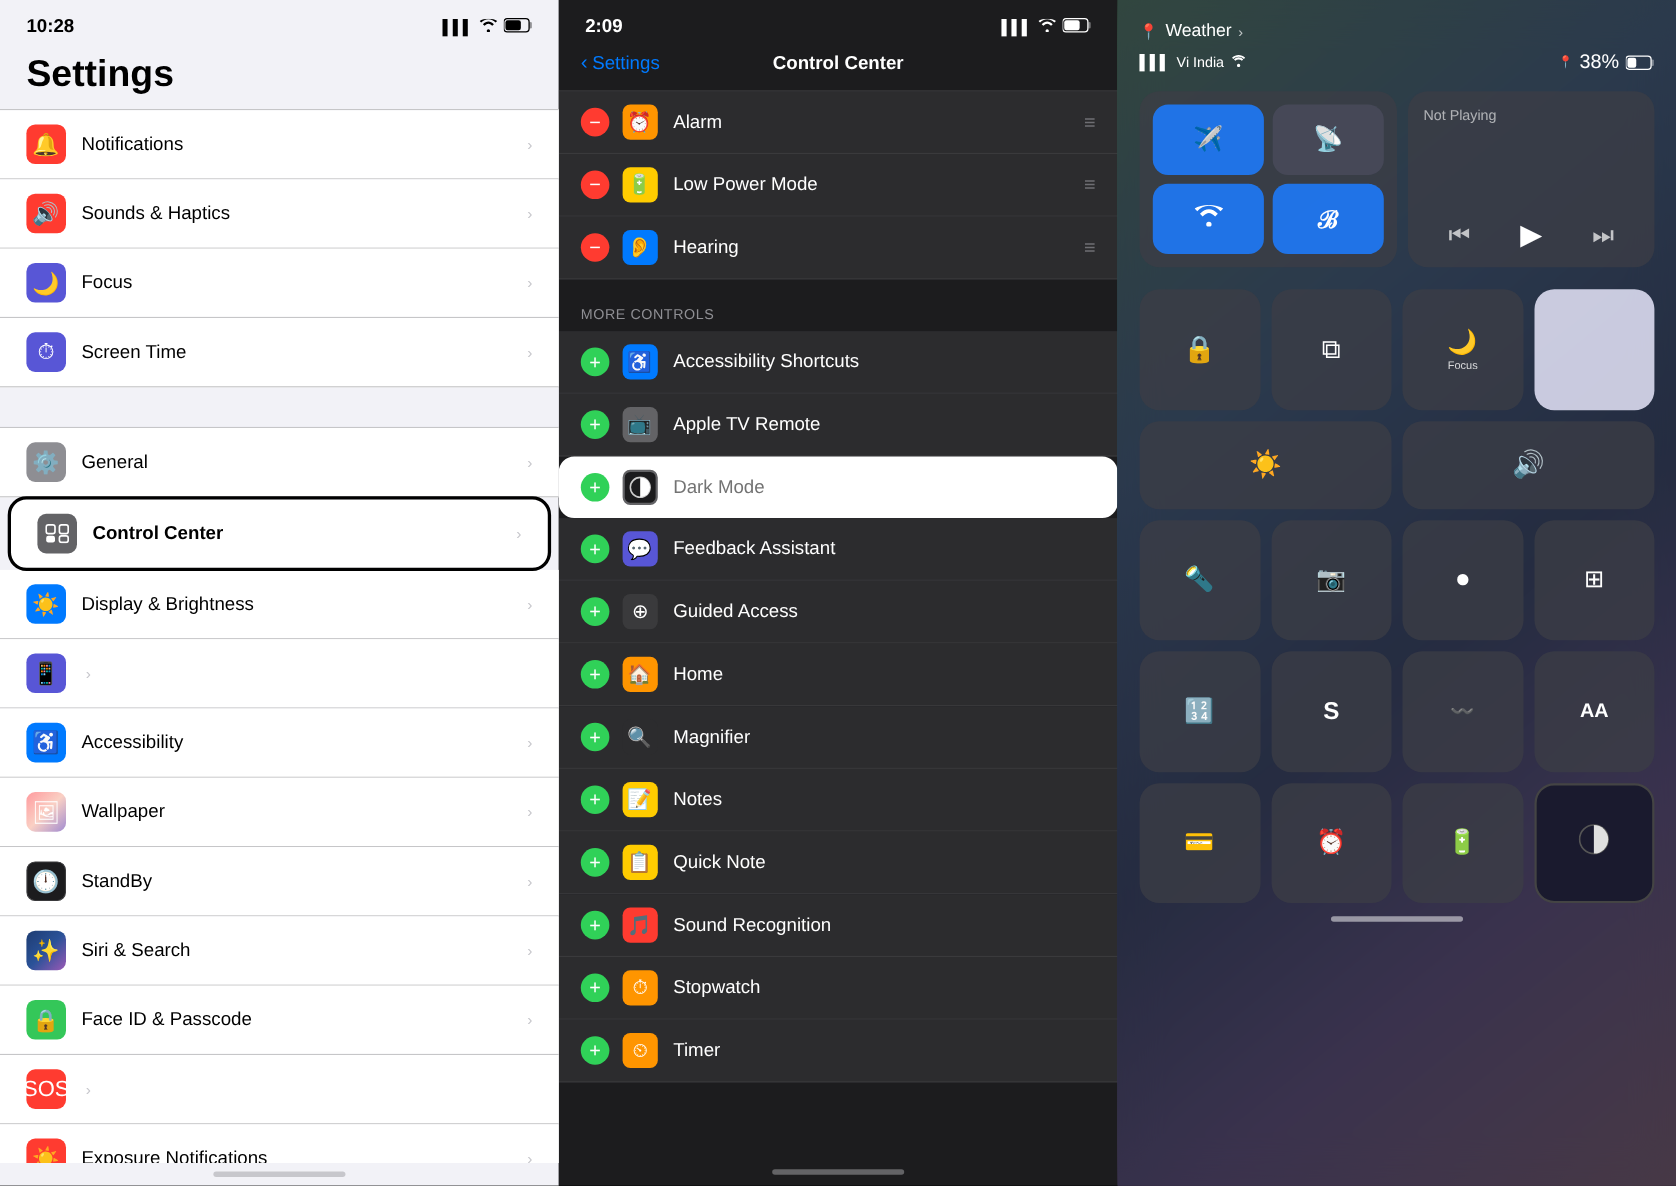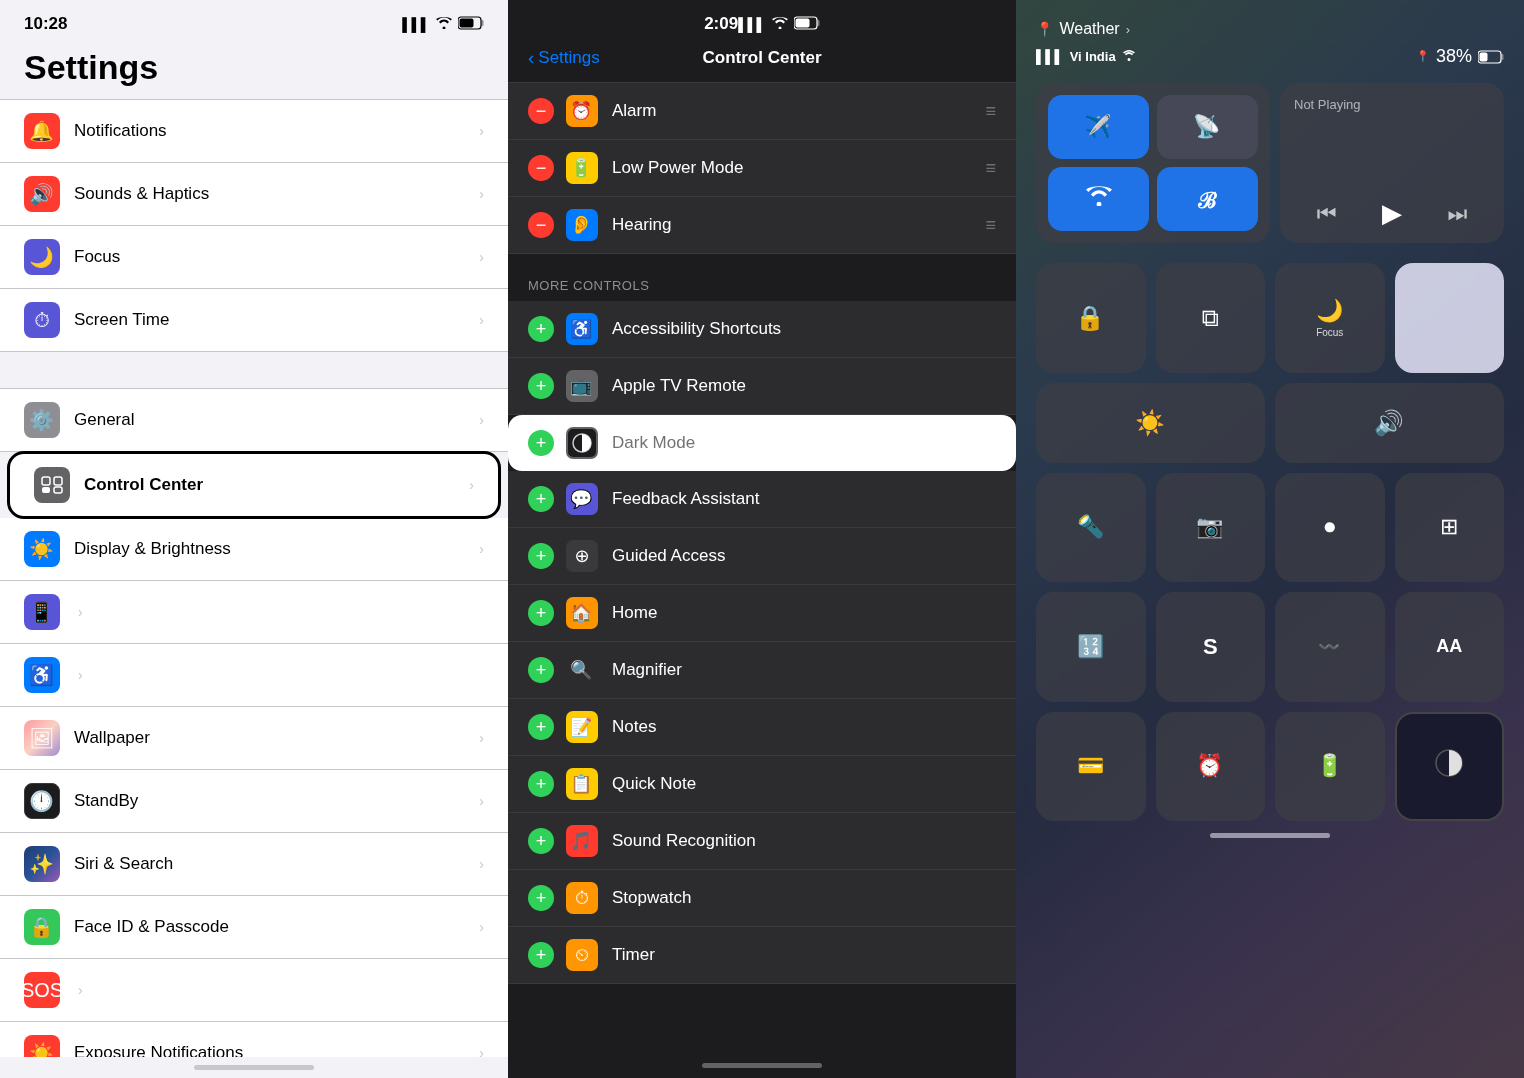--- a/index.html
+++ b/index.html
@@ -107,21 +107,21 @@
       width: 508px;
       height: 1078px;
       background: #1c1c1e;
       display: flex;
       flex-direction: column;
       overflow: hidden;
     }
 
     .cc-status-bar {
       display: flex;
-      justify-content: center;
+      justify-content: space-between;
       align-items: center;
       padding: 14px 24px 6px;
       font-size: 17px;
       font-weight: 600;
       color: #fff;
     }
 
     .cc-nav {
       display: flex;
       align-items: center;
@@ -386,20 +386,21 @@
         <div class="item-icon" style="background:#007aff;">☀️</div>
         <span class="item-label">Display &amp; Brightness</span>
         <span class="item-chevron">›</span>
       </div>
       <div class="settings-item">
         <div class="item-icon" style="background:#5856d6;">📱</div>
         <span class="item-chevron">›</span>
       </div>
       <div class="settings-item">
         <div class="item-icon" style="background:#007aff;">♿</div>
+        <span class="item-label">Accessibility</span>
         <span class="item-chevron">›</span>
       </div>
       <div class="settings-item">
         <div class="item-icon" style="background:linear-gradient(135deg,#ff9a9e,#fad0c4,#a18cd1);">🖼</div>
         <span class="item-label">Wallpaper</span>
         <span class="item-chevron">›</span>
       </div>
       <div class="settings-item">
         <div class="item-icon" style="background:#1c1c1e;border:1px solid #3a3a3c;">🕛</div>
         <span class="item-label">StandBy</span>
@@ -566,21 +567,21 @@
 
     <div class="cc-ui-top">
       <span style="color:#4fc3f7;font-size:14px;">📍</span>
       <span>Weather</span>
       <span style="color:rgba(255,255,255,0.7);font-size:13px;">›</span>
     </div>
 
     <div class="cc-ui-status">
       <div class="cc-ui-status-left">
         <span style="font-size:13px;">▌▌▌</span>
-        <span style="font-size:13px;font-weight:bold;">Vi India</span>
+        <span style="font-size:13px;">Vi India</span>
         <span style="font-size:13px;">
           <svg width="14" height="11" viewBox="0 0 14 11">
               <path d="M7 8a1.5 1.5 0 100 3 1.5 1.5 0 000-3zm-3-2.8C5 4.4 5.9 4 7 4s2 .4 3 1.2l1.2-1.2C9.8 2.7 8.5 2 7 2S4.2 2.7 2.8 4L4 5.2zM1 2.4L2.2 3.6C3.7 2.3 5.2 1.5 7 1.5s3.3.8 4.8 2.1L13 2.4C11.2.9 9.2 0 7 0S2.8.9 1 2.4z" fill="white"></path>
             </svg>
         </span>
       </div>
       <div class="cc-ui-status-right">
         <span style="font-size:11px;">📍</span>
         <span style="font-size:18px;">38%</span>
         <svg width="26" height="14" viewBox="0 0 26 14">

